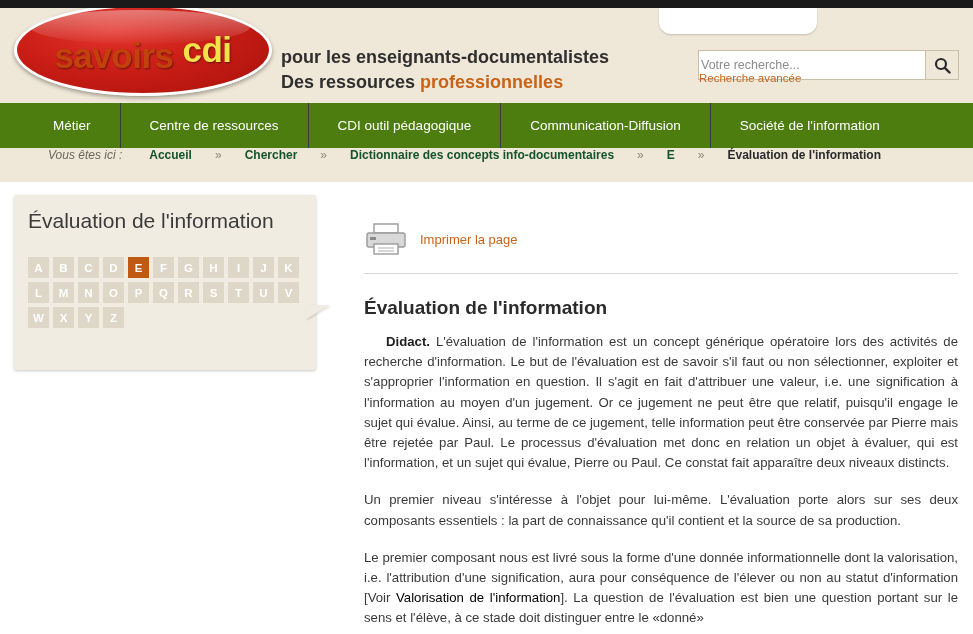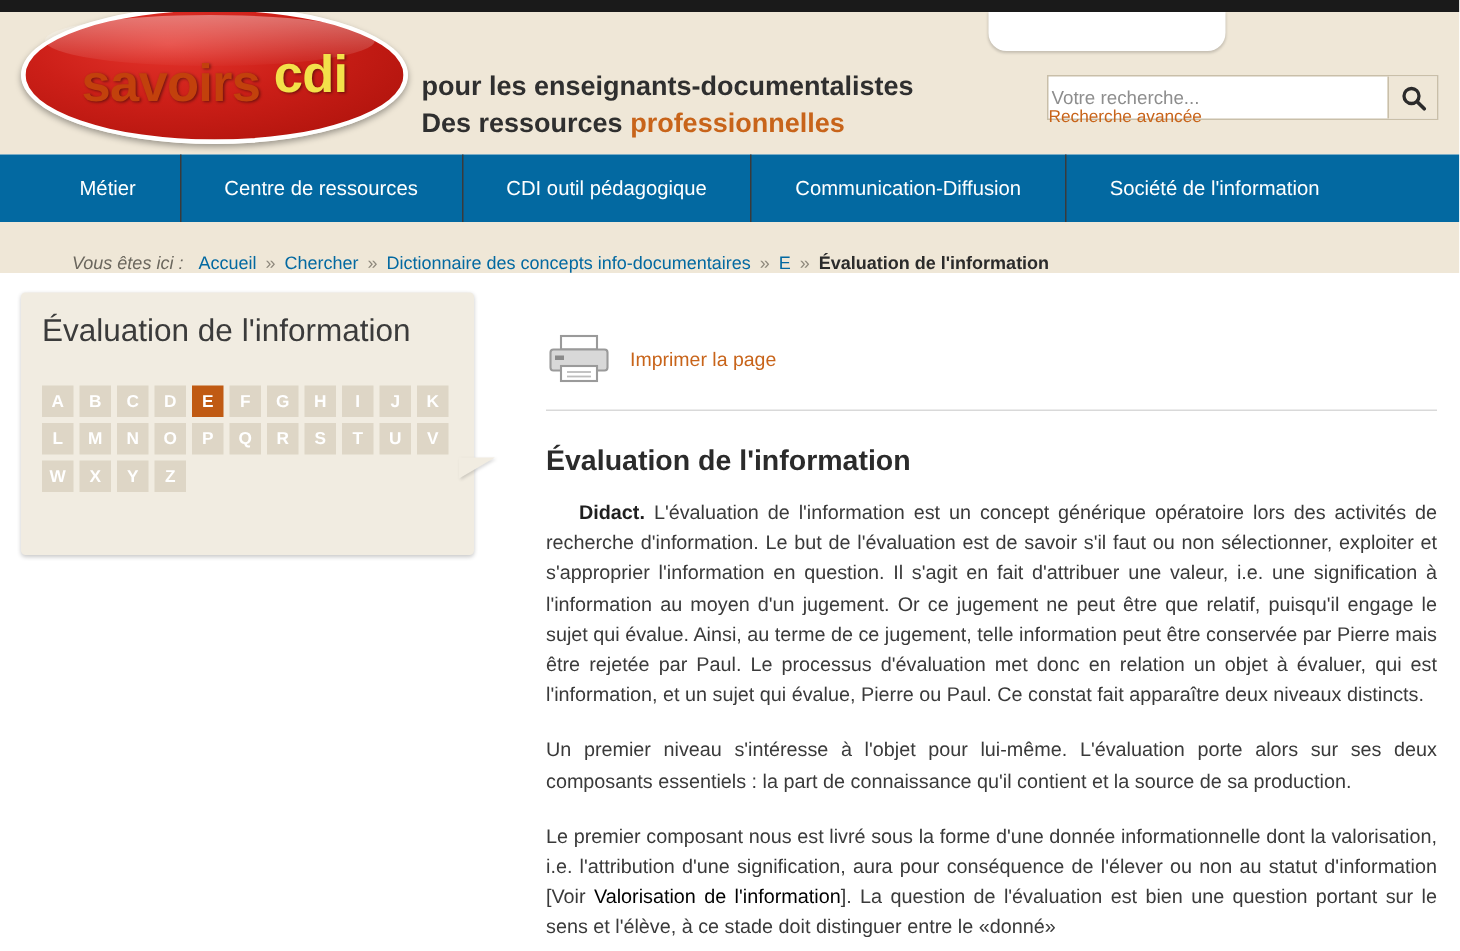--- a/index.html
+++ b/index.html
@@ -127,21 +127,21 @@
     color: #c8641a;
     text-decoration: none;
     cursor: pointer;
   }
 
   
   .nav {
     position: relative;
     width: 973px;
     height: 45px;
-    background: #0369a1;
+    background: #4d7c0f;
     display: flex;
     align-items: stretch;
     padding-left: 24px;
   }
   .nav-item {
     display: flex;
     align-items: center;
     padding: 0 29px;
     color: #ffffff;
     font-size: 13.5px;
@@ -151,28 +151,28 @@
   }
   .nav-item:last-child { border-right: none; }
 
   
   .breadcrumb-bar {
     position: relative;
     width: 973px;
     height: 34px;
     background: #efe7d7;
     display: flex;
-    align-items: flex-end;
+    align-items: flex-start;
     padding-left: 48px;
     font-size: 12px;
     color: #5e5a52;
-    gap: 6px;
+    gap: 23px;
   }
   .crumb-label { font-style: italic; color: #6b675e; margin-right: 4px; }
-  .crumb-link { color: #0369a1; text-decoration: none; cursor: pointer; }
+  .crumb-link { color: #14532d; text-decoration: none; cursor: pointer; font-weight: bold; }
   .crumb-sep { color: #8e887c; }
   .crumb-current { color: #2b2b2b; font-weight: bold; }
 
   
   .content {
     position: relative;
     width: 973px;
     height: 441px;
     background: #ffffff;
   }

